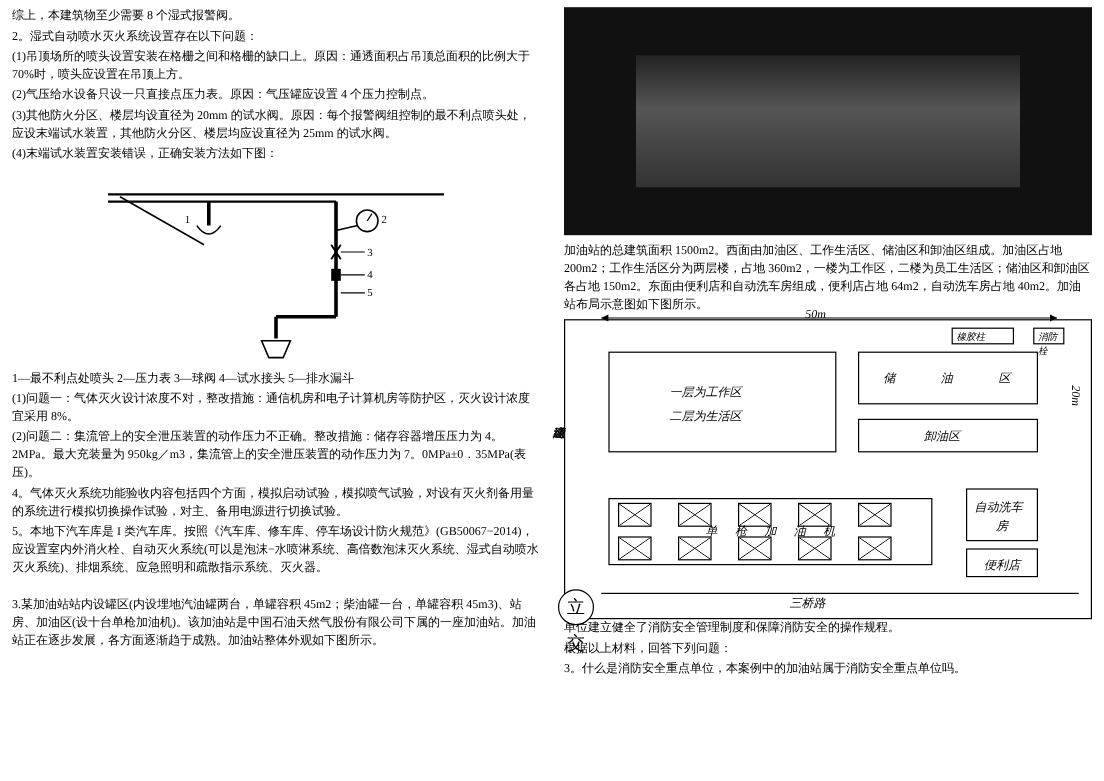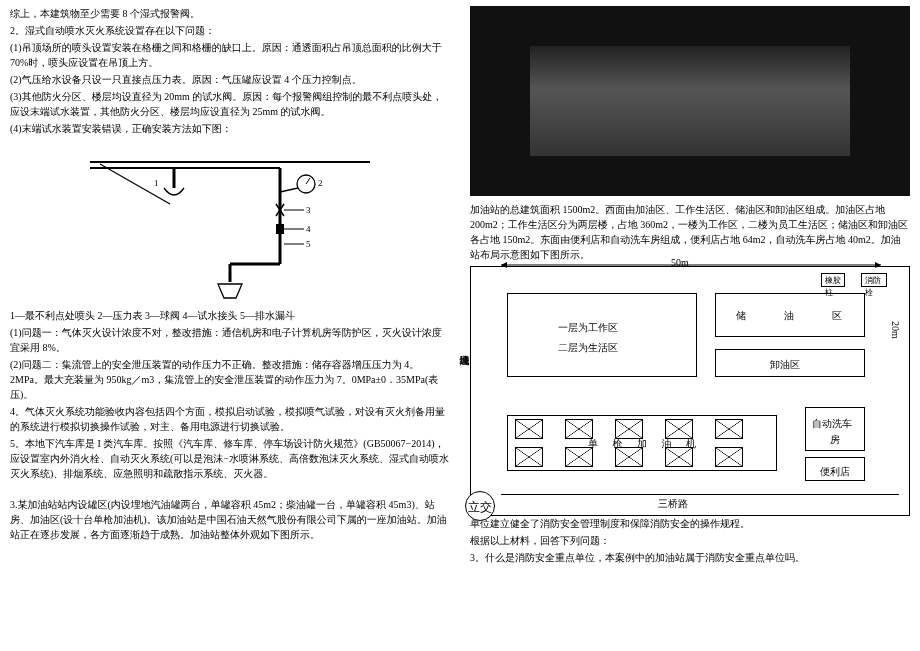--- a/index.html
+++ b/index.html
@@ -7,21 +7,21 @@
   .page { display: flex; width: 920px; height: 651px; }
   .col { padding: 6px 10px; }
   .col-left { width: 460px; }
   .col-right { width: 460px; }
   p { margin: 0; }
   .para { margin-bottom: 2px; }
   .diagram-box { width: 300px; height: 160px; margin: 8px auto 4px auto; position: relative; }
   .photo-box { width: 440px; height: 190px; background: #111; margin-bottom: 6px; position: relative; }
   .photo-box::after { content:""; position:absolute; top:40px; left:60px; width:320px; height:110px; background: linear-gradient(180deg,#222 0%, #555 40%, #333 100%); }
   .map-box { width: 440px; height: 250px; border: 1.5px solid #000; margin-top: 4px; position: relative; background:#fff; }
-  .map-label { position:absolute; font-size:10px; }
+  .map-label { position:absolute; font-size:10px;font-style:italic; }
   .map-rect { position:absolute; border:1.5px solid #000; }
   .map-x { position:absolute; width:28px; height:20px; border:1.2px solid #000; }
   .map-x::before, .map-x::after { content:""; position:absolute; left:0; top:0; width:100%; height:100%; }
   .map-x::before { background: linear-gradient(to top right, transparent calc(50% - 0.6px), #000, transparent calc(50% + 0.6px)); }
   .map-x::after { background: linear-gradient(to top left, transparent calc(50% - 0.6px), #000, transparent calc(50% + 0.6px)); }
   svg { display:block; }
   .spacer { height: 14px; }
 </style>
 </head>
 <body>
@@ -132,28 +132,28 @@
         <div class="map-label" style="left:6px; top:8px;">自动洗车</div>
         <div class="map-label" style="left:24px; top:24px;">房</div>
       </div>
 
       <div class="map-rect" style="left:334px; top:190px; width:60px; height:24px;">
         <div class="map-label" style="left:14px; top:6px;">便利店</div>
       </div>
 
       <div class="map-label" style="right:6px; top:54px; writing-mode:vertical-rl;">20m</div>
 
-      <div class="map-rect" style="right:64px; top:6px; width:24px; height:14px;">
+      <div class="map-rect" style="right:64px; top:6px; width:52px; height:14px;">
         <div class="map-label" style="left:3px; top:1px; font-size:8px;">橡胶柱</div>
       </div>
       <div class="map-rect" style="right:22px; top:6px; width:26px; height:14px;">
         <div class="map-label" style="left:3px; top:1px; font-size:8px;">消防栓</div>
       </div>
 
-      <div style="position:absolute; left:-6px; bottom:-6px; width:30px; height:30px; border:1.5px solid #000; border-radius:50%; background:#fff; text-align:center; line-height:30px; font-size:12px;">立交</div>
+      <div style="position:absolute; left:-6px; bottom:-6px; width:30px; height:30px; border:1.5px solid #000; border-radius:50%; background:#fff; text-align:center; line-height:30px; font-size:15px;">立交</div>
 
       <div class="map-label" style="left:187px; bottom:4px;">三桥路</div>
       <div style="position:absolute; left:30px; bottom:20px; right:10px; border-top:1px solid #000;"></div>
     </div>
 
     <p class="para">单位建立健全了消防安全管理制度和保障消防安全的操作规程。</p>
     <p class="para">根据以上材料，回答下列问题：</p>
     <p class="para">3。什么是消防安全重点单位，本案例中的加油站属于消防安全重点单位吗。</p>
 
   </div>

